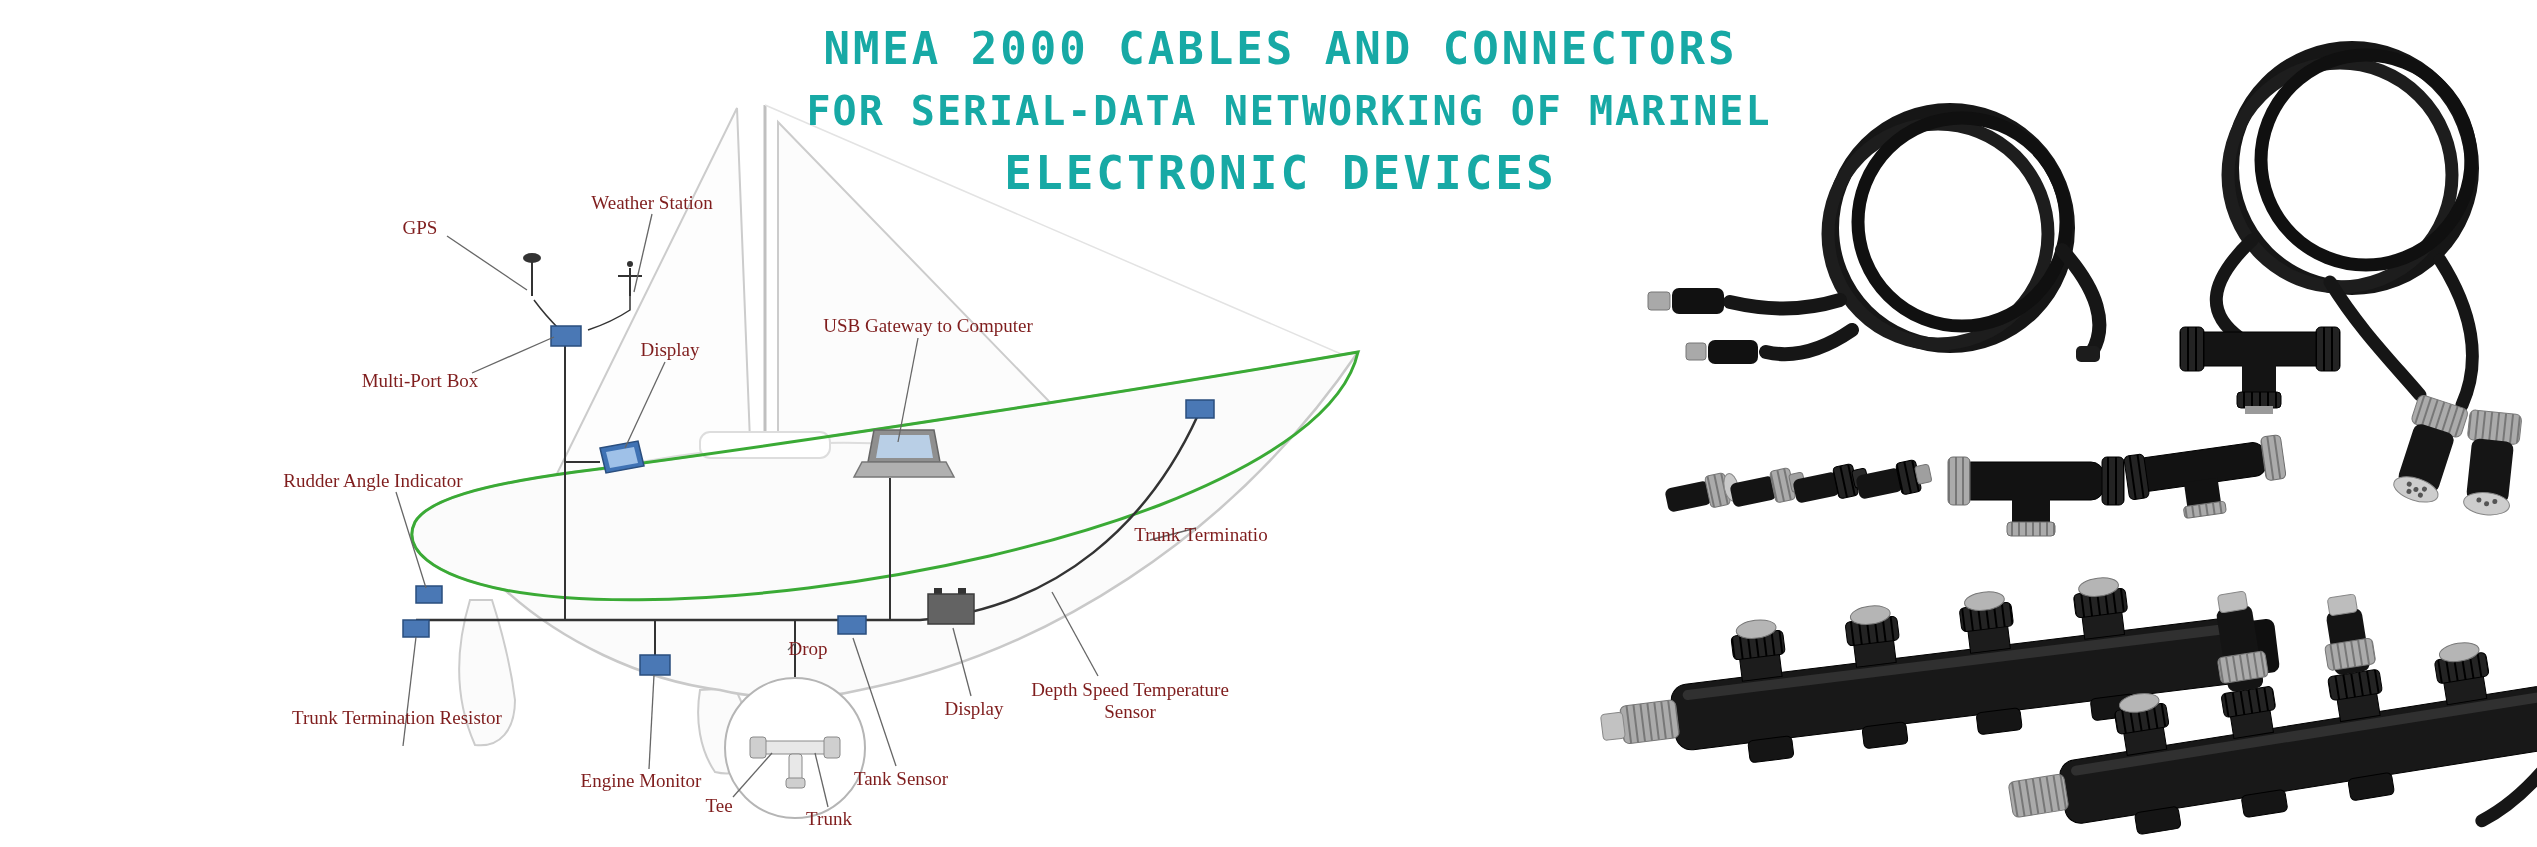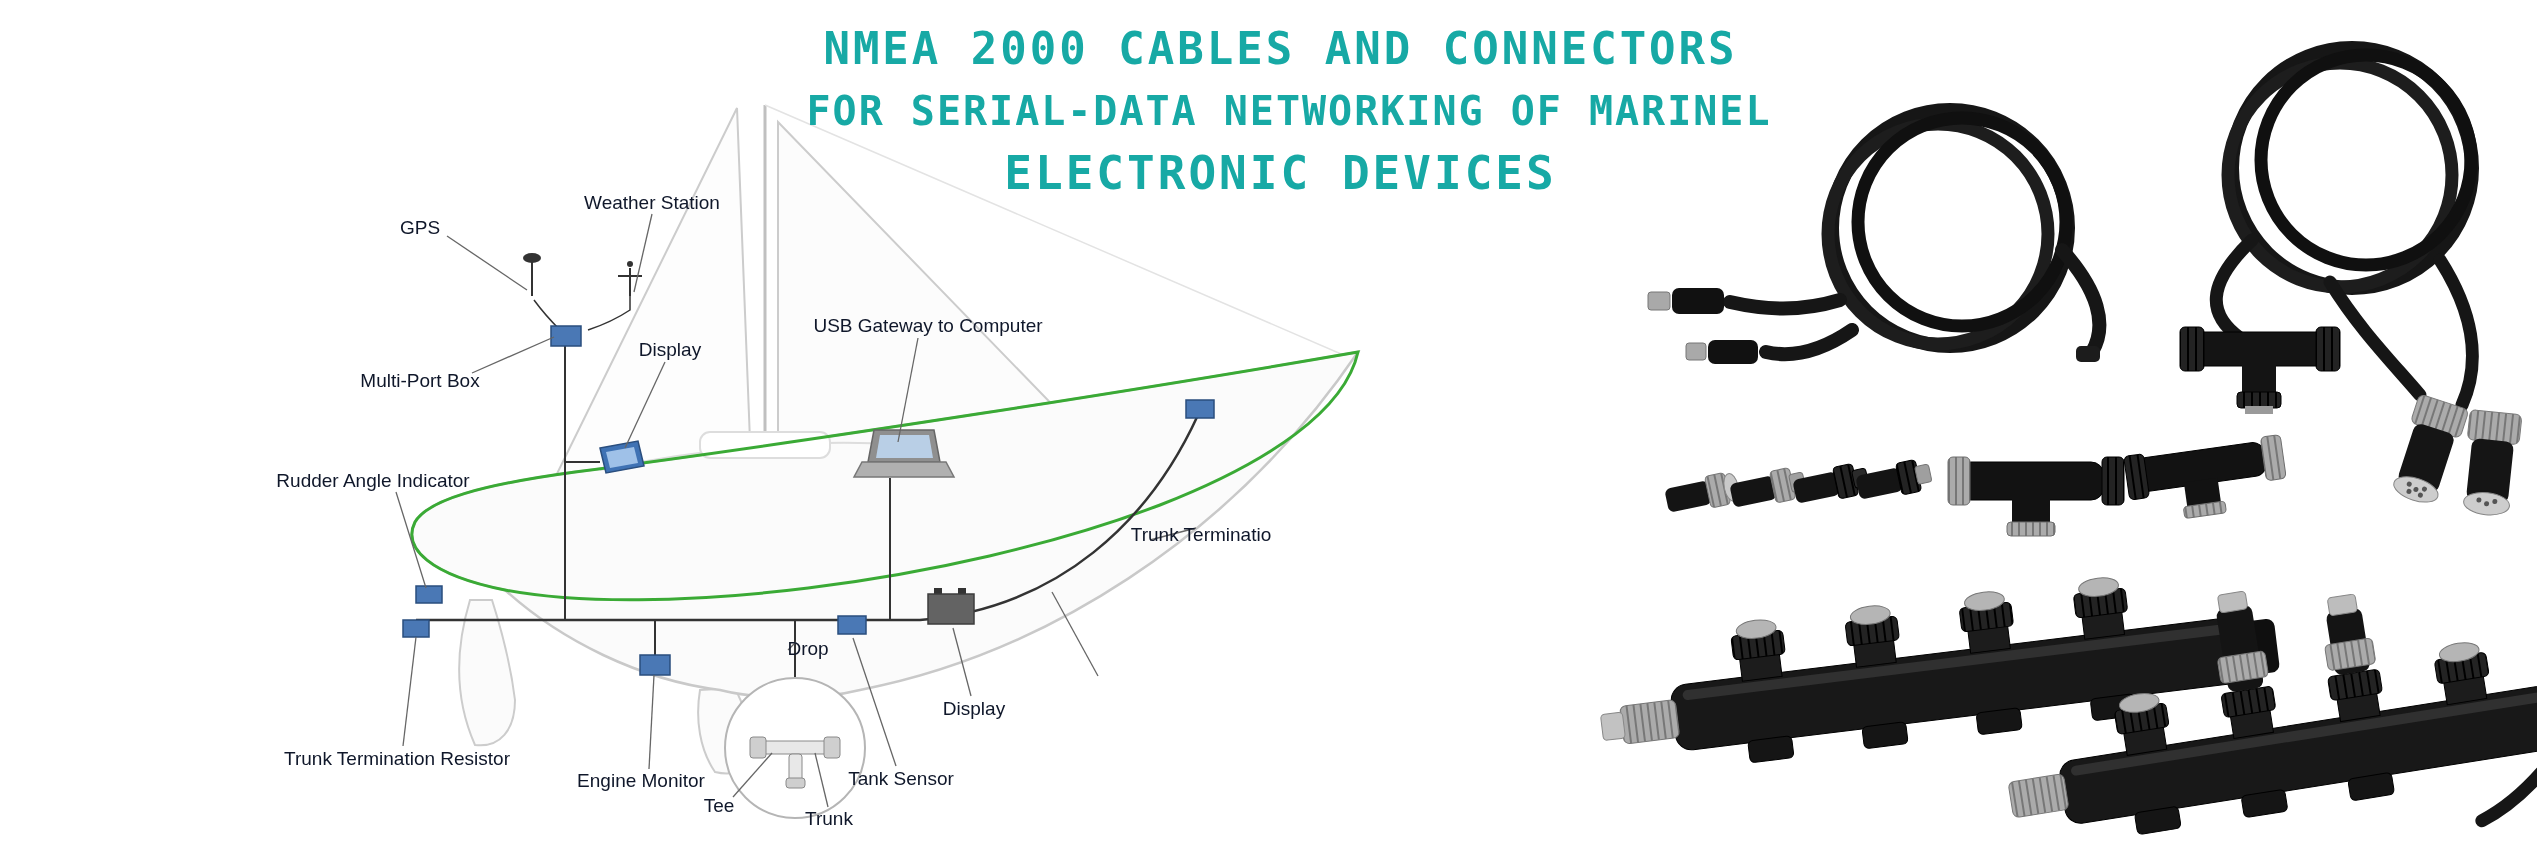--- a/index.html
+++ b/index.html
@@ -22,25 +22,26 @@
     z-index:5;
   }
   .banner-title .t1{font-size:44px;letter-spacing:3px;line-height:62px;}
   .banner-title .t2{font-size:40px;letter-spacing:2px;line-height:62px;margin-left:17px;}
   .banner-title .t3{font-size:46px;letter-spacing:3px;line-height:62px;}
   
   .dlabel{
     position:absolute;
     transform:translate(-50%,-50%);
     font-size:19px;
-    color:#0f172a;
+    color:#7f1d1d;
     white-space:nowrap;
     text-align:center;
     z-index:4;
     line-height:22px;
+    font-family:Liberation Serif, serif;
   }
   .dlabel.wrap{white-space:normal;width:220px;}
 </style>
 </head>
 <body>
 
 <div class="canvas">
 
   <svg class="art" width="2537" height="847" viewBox="0 0 2537 847">
     <defs>
@@ -315,21 +316,22 @@
     <div class="t3">ELECTRONIC DEVICES</div>
   </div>
 
   <div class="dlabel" style="left:420px;top:228px">GPS</div>
   <div class="dlabel" style="left:652px;top:203px">Weather Station</div>
   <div class="dlabel" style="left:670px;top:350px">Display</div>
   <div class="dlabel" style="left:420px;top:381px">Multi-Port Box</div>
   <div class="dlabel" style="left:928px;top:326px">USB Gateway to Computer</div>
   <div class="dlabel" style="left:373px;top:481px">Rudder Angle Indicator</div>
   <div class="dlabel" style="left:1201px;top:535px">Trunk Terminatio</div>
-  <div class="dlabel" style="left:397px;top:759px">Trunk Termination Resistor</div>
+  <div class="dlabel" style="left:397px;top:718px">Trunk Termination Resistor</div>
   <div class="dlabel" style="left:641px;top:781px">Engine Monitor</div>
   <div class="dlabel" style="left:808px;top:649px">Drop</div>
   <div class="dlabel" style="left:719px;top:806px">Tee</div>
   <div class="dlabel" style="left:829px;top:819px">Trunk</div>
   <div class="dlabel" style="left:901px;top:779px">Tank Sensor</div>
   <div class="dlabel" style="left:974px;top:709px">Display</div>
+  <div class="dlabel wrap" style="left:1130px;top:701px">Depth Speed Temperature Sensor</div>
 
 </div>
 
 </body></html>

